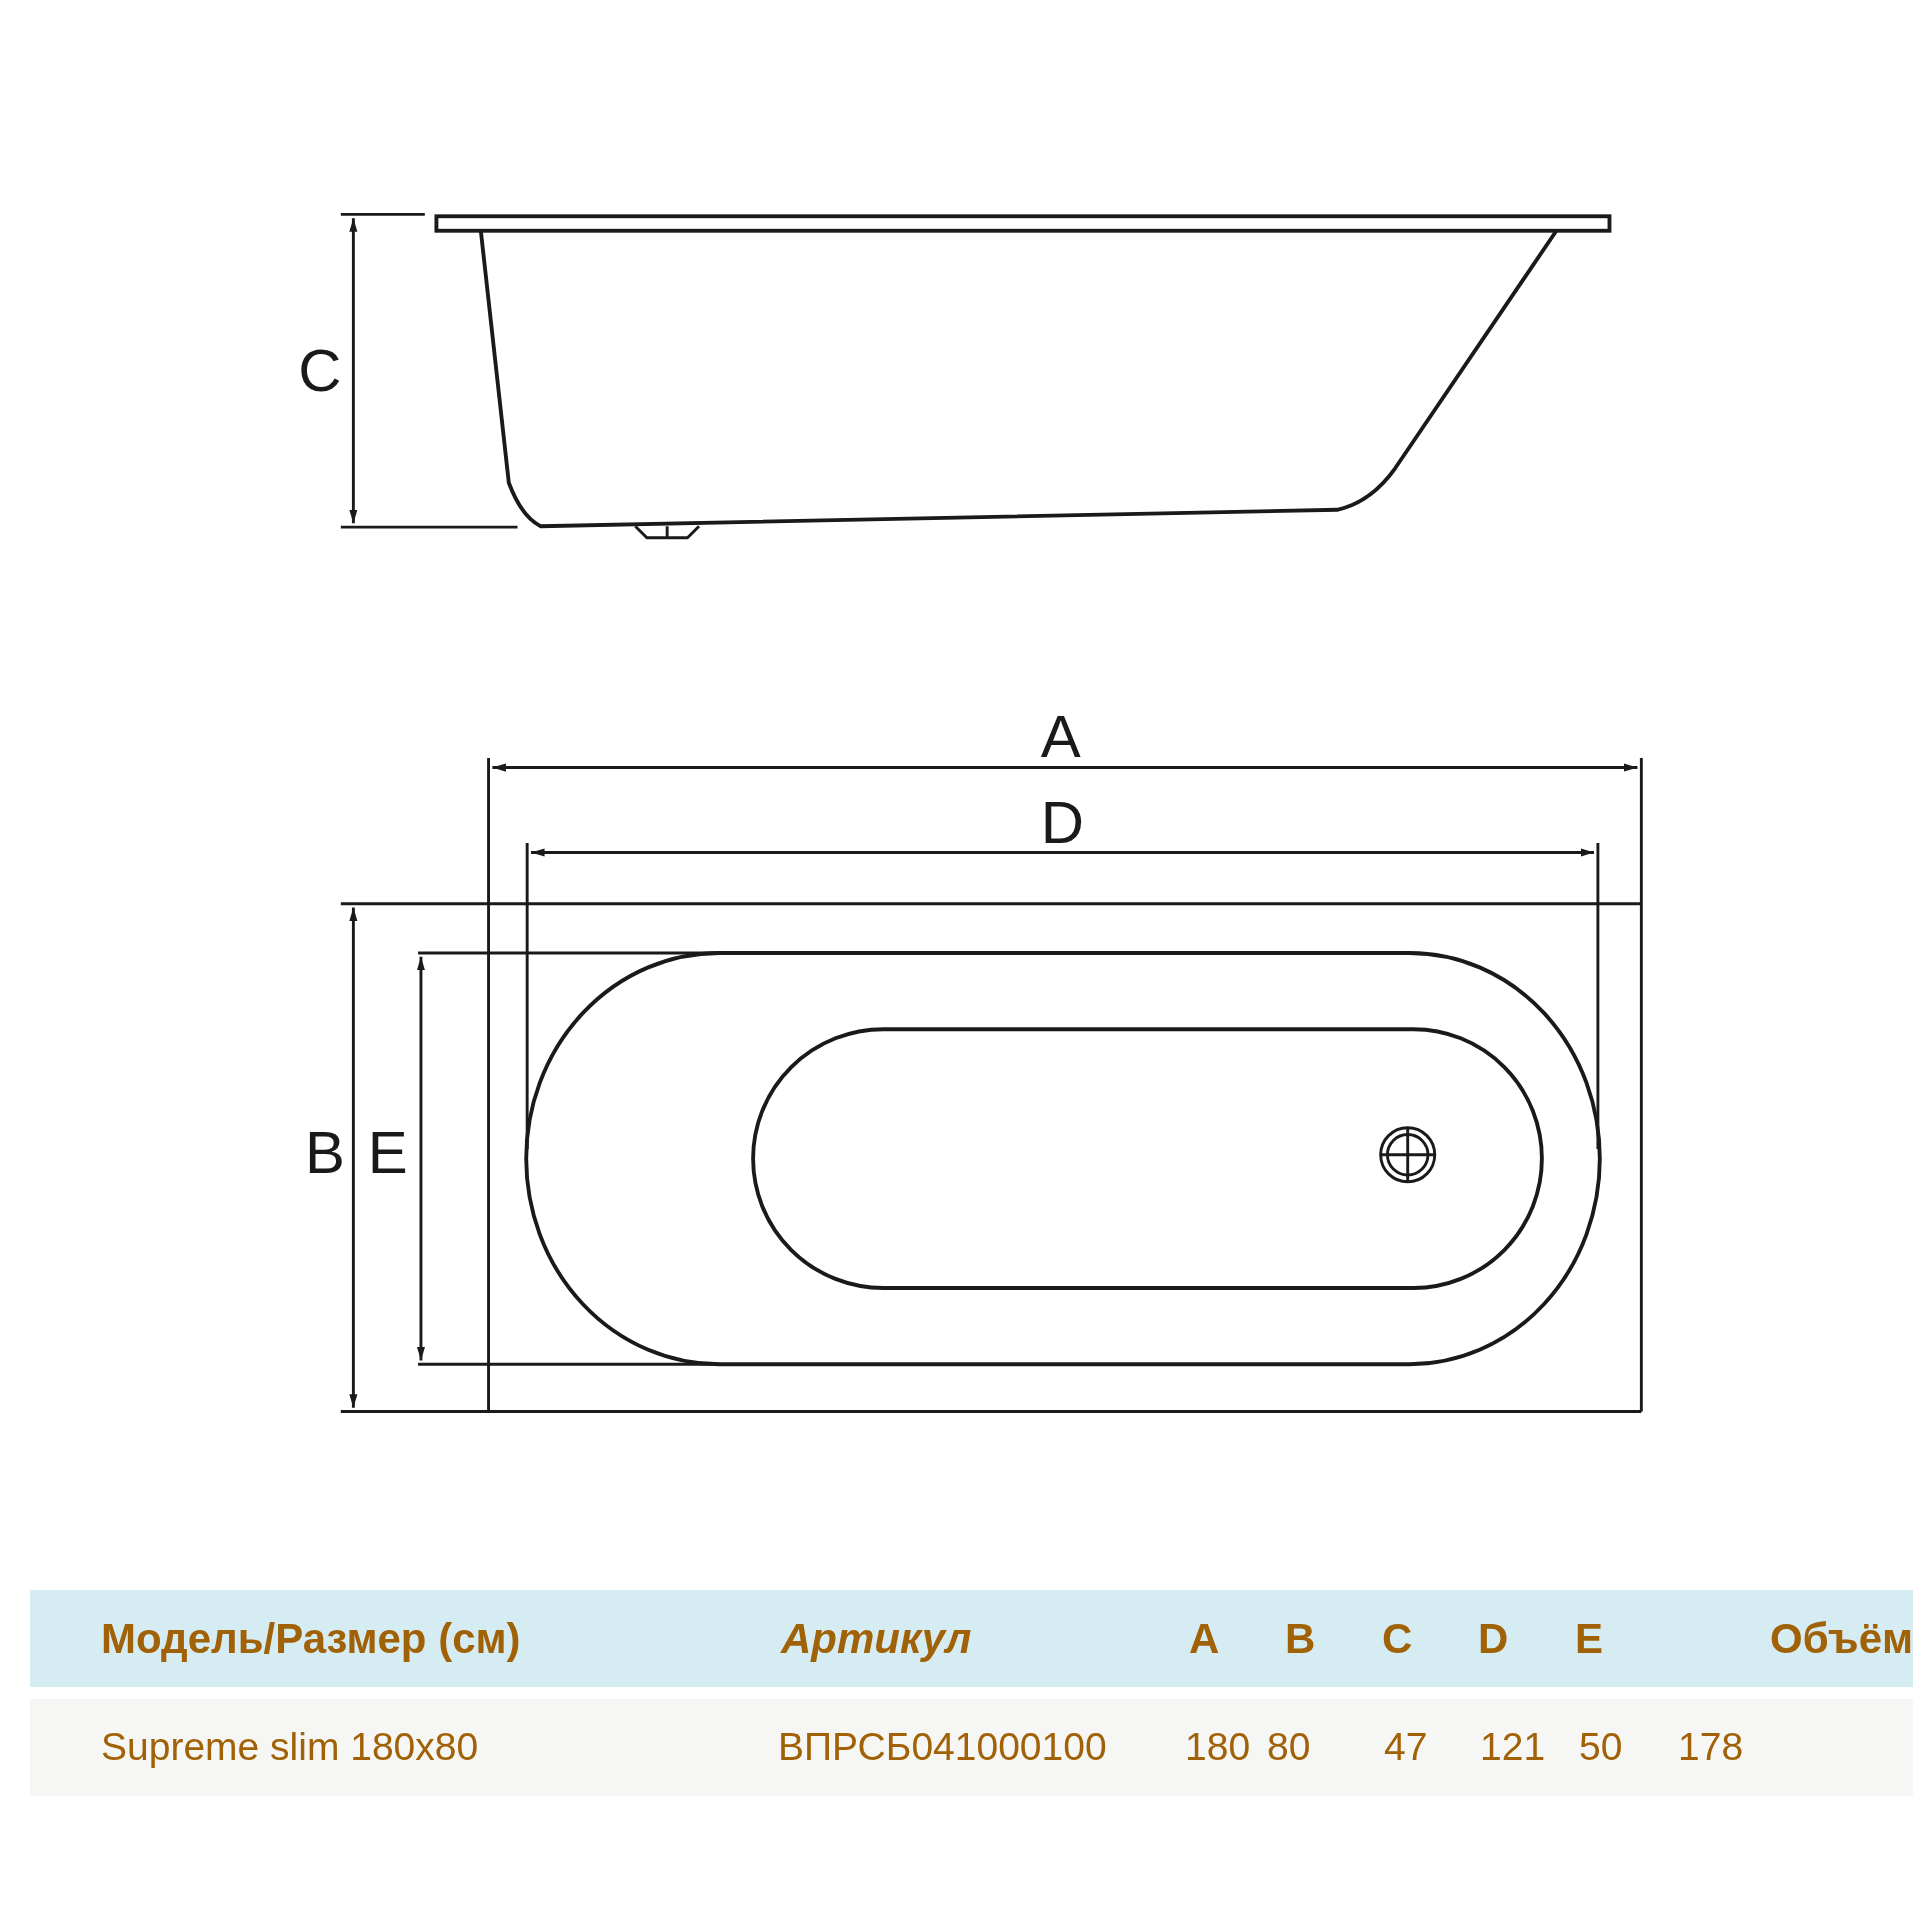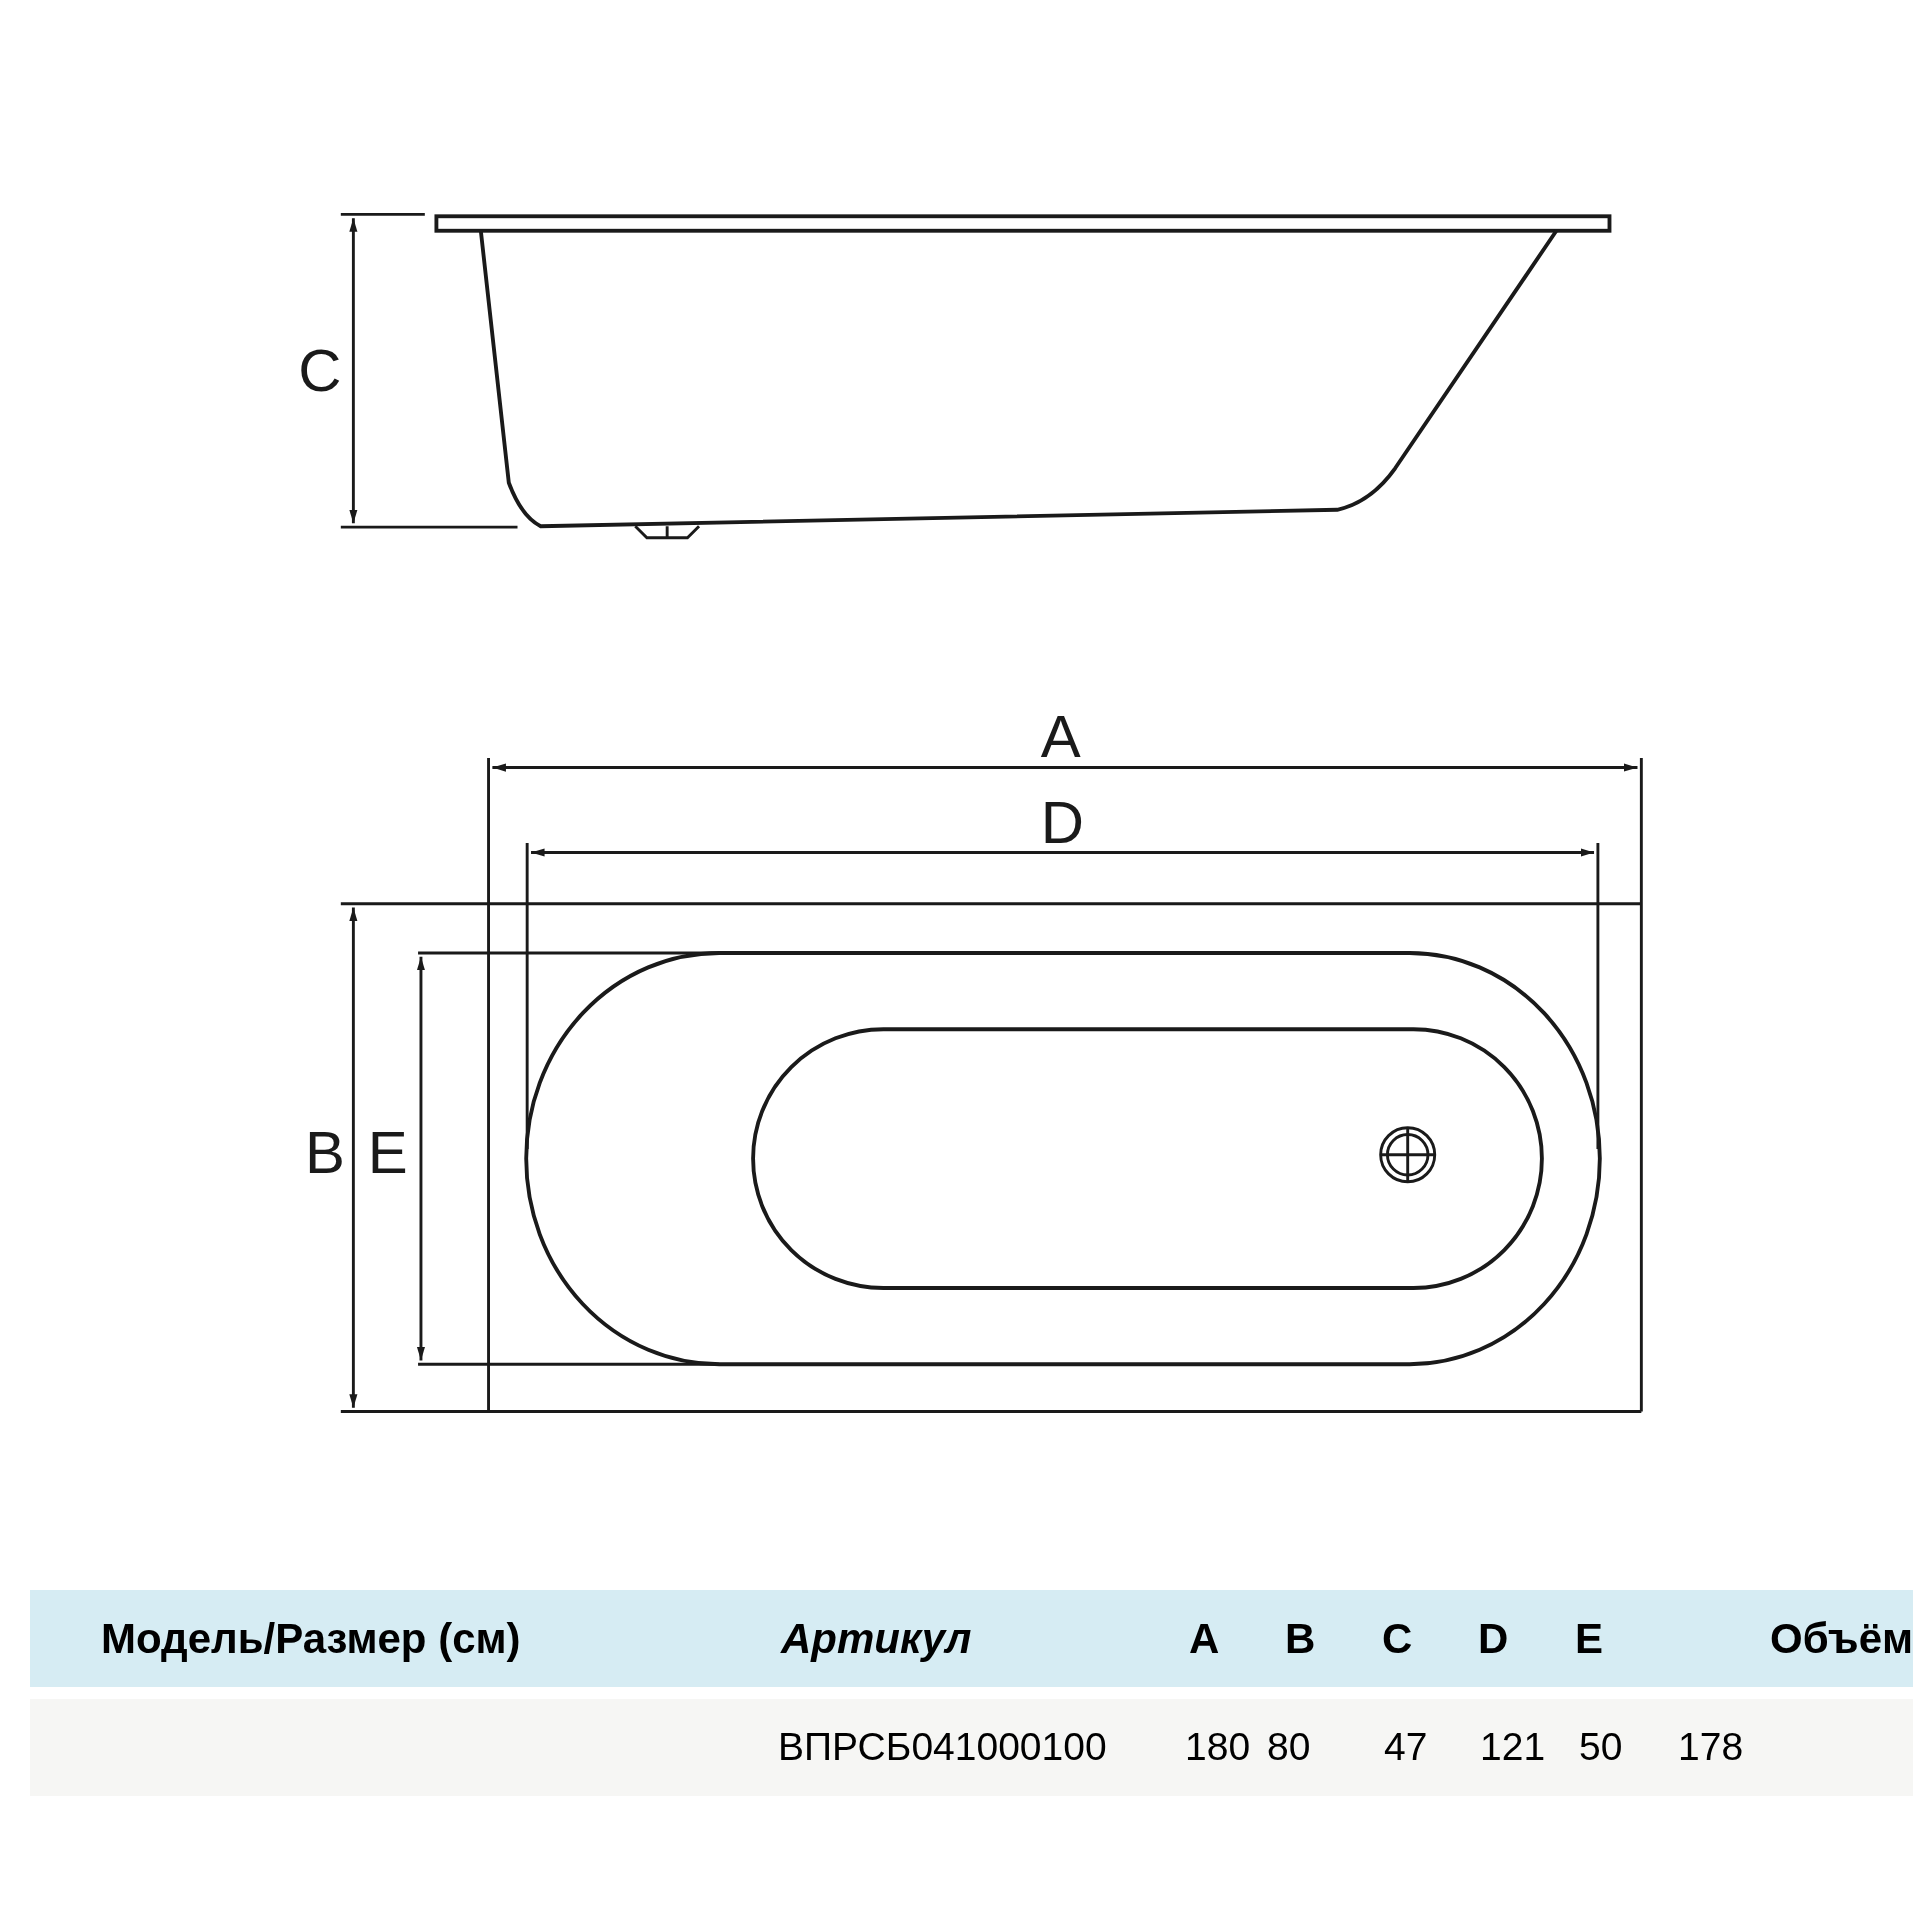--- a/index.html
+++ b/index.html
@@ -3,21 +3,21 @@
   <meta charset="utf-8">
   <style>
     html, body { margin:0; padding:0; background:#ffffff; }
     body { width:1931px; height:1931px; position:relative; overflow:hidden; font-family:"Liberation Sans", sans-serif; }
     svg.drawing { position:absolute; left:0; top:0; }
     .lbl { font-family:"Liberation Sans", sans-serif; font-size:62px; fill:#1a1a1a; }
     .spec-table { position:absolute; left:30px; top:1590px; width:1883px; }
     .spec-head { height:97px; background:#d6ecf3; display:flex; align-items:center; }
     .spec-gap { height:11.6px; background:#ffffff; }
     .spec-row { height:97px; background:#f6f6f4; display:flex; align-items:center; }
-    .cell { position:absolute; white-space:nowrap; color:#000000; }
+    .cell { position:absolute; white-space:nowrap; color:#a16207; }
     .spec-head .cell { font-weight:bold; font-size:42px; }
     .spec-row .cell { font-size:39px; }
   </style>
 </head>
 <body>
 
 <svg class="drawing" width="1931" height="1931" viewBox="0 0 2000 2000" xmlns="http://www.w3.org/2000/svg">
   <defs>
     <marker id="arr" viewBox="0 0 10 10" refX="10" refY="5" markerWidth="14" markerHeight="28" orient="auto-start-reverse" markerUnits="userSpaceOnUse">
       <path d="M0,2 L10,5 L0,8 z" fill="#1a1a1a"></path>
@@ -82,20 +82,21 @@
     <span class="cell" style="left:751px;font-style:italic;">Артикул</span>
     <span class="cell" style="left:1159px;">A</span>
     <span class="cell" style="left:1255px;">B</span>
     <span class="cell" style="left:1352px;">C</span>
     <span class="cell" style="left:1448px;">D</span>
     <span class="cell" style="left:1545px;">E</span>
     <span class="cell" style="left:1740px;">Объём</span>
   </div>
   <div class="spec-gap"></div>
   <div class="spec-row" style="position:relative;">
+    <span class="cell" style="left:71px;">Supreme slim 180x80</span>
     <span class="cell" style="left:748px;">ВПРСБ041000100</span>
     <span class="cell" style="left:1155px;">180</span>
     <span class="cell" style="left:1237px;">80</span>
     <span class="cell" style="left:1354px;">47</span>
     <span class="cell" style="left:1450px;">121</span>
     <span class="cell" style="left:1549px;">50</span>
     <span class="cell" style="left:1648px;">178</span>
   </div>
 </div>
 

